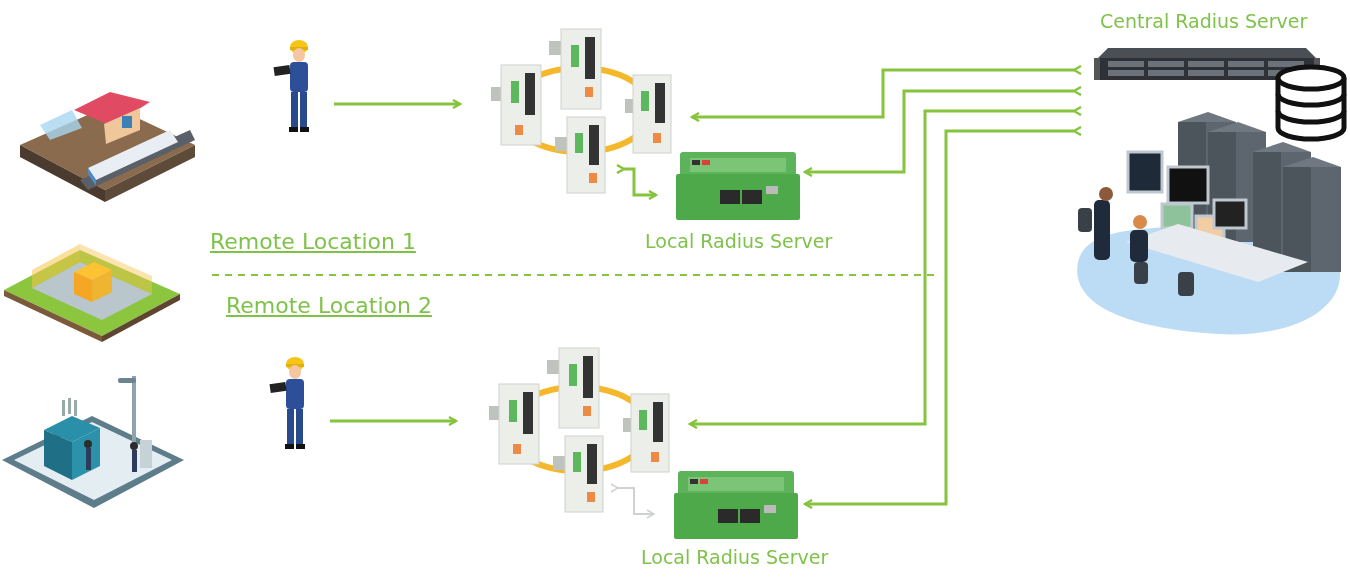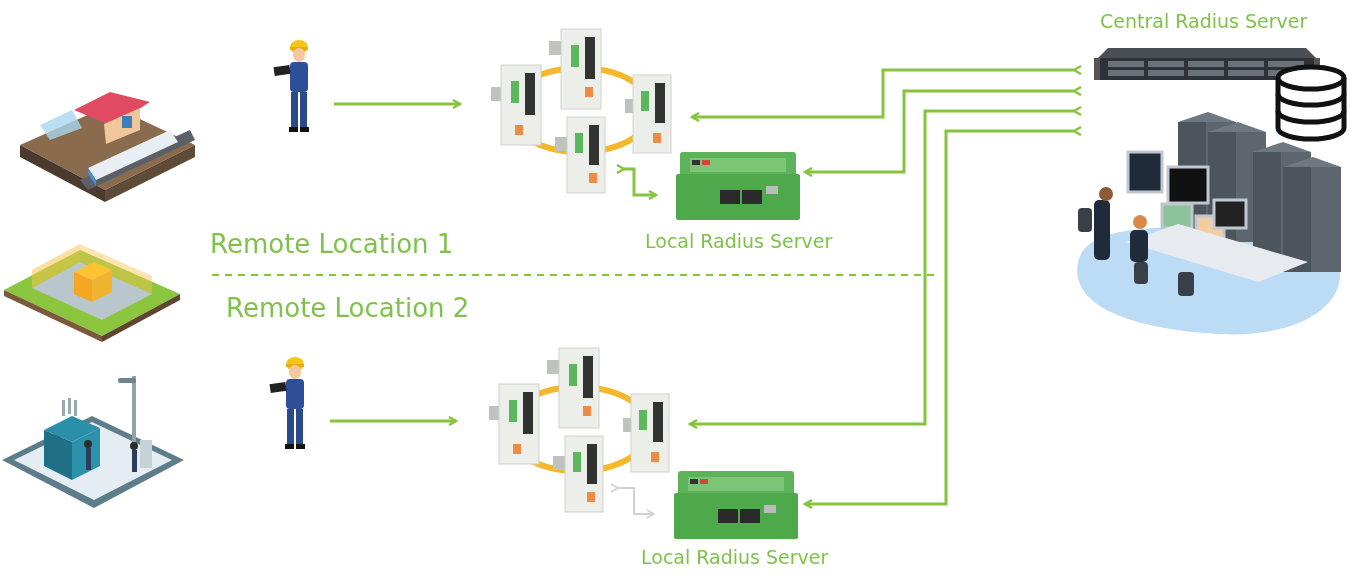--- a/index.html
+++ b/index.html
@@ -1,18 +1,18 @@
 <!DOCTYPE html>
 <html><head>
 <meta charset="utf-8">
 <style>
   html, body { margin:0; padding:0; background:#ffffff; }
   body { width:1350px; height:586px; position:relative; overflow:hidden; font-family:"DejaVu Sans", sans-serif; }
   .label { position:absolute; color:#7fc24a; white-space:nowrap; }
-  .lbl-big { font-size:26px; }
+  .lbl-big { font-size:22px;text-decoration:underline; }
   .lbl-mid { font-size:19px; }
   svg.layer { position:absolute; left:0; top:0; }
   .abs { position:absolute; }
 </style>
 </head>
 <body>
 
 <svg class="layer" width="1350" height="586">
   <defs>
     <marker id="ah" markerWidth="10" markerHeight="10" refX="8" refY="5" orient="auto" markerUnits="userSpaceOnUse">

